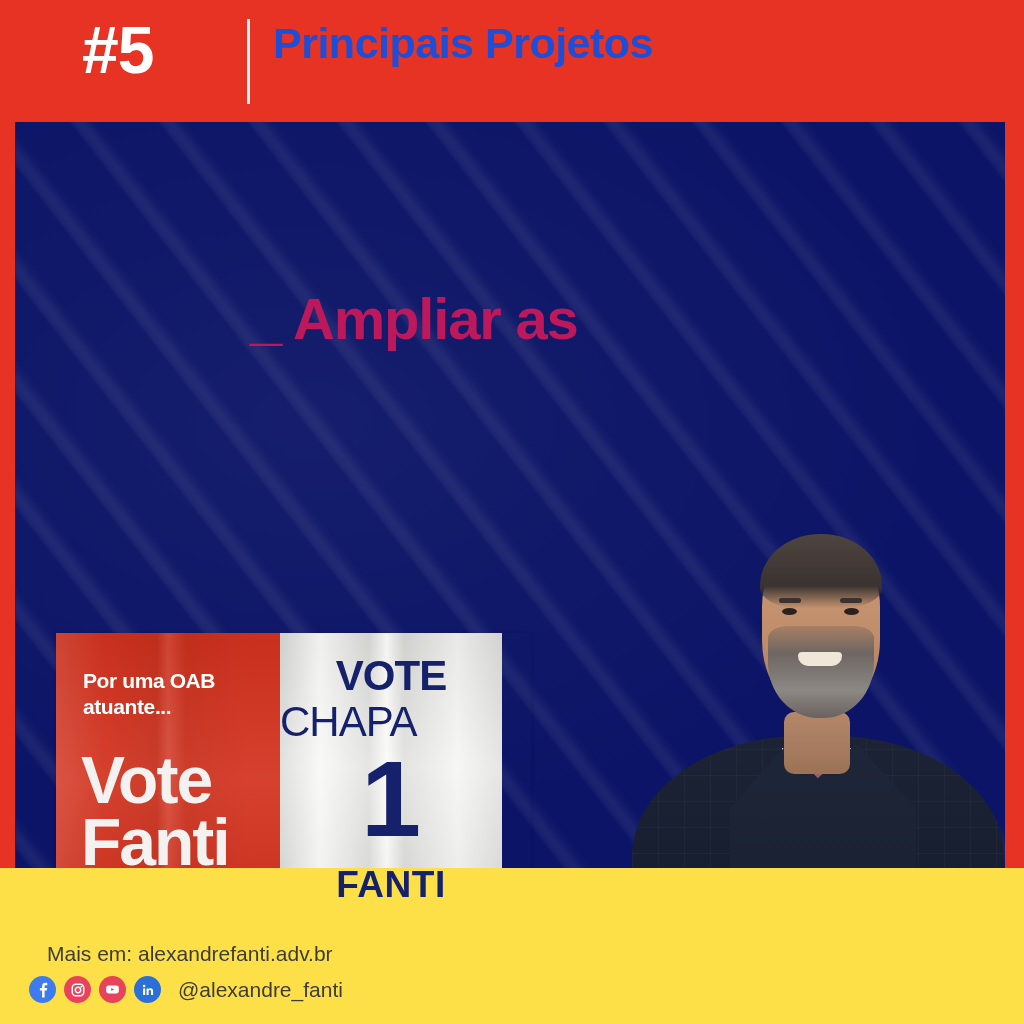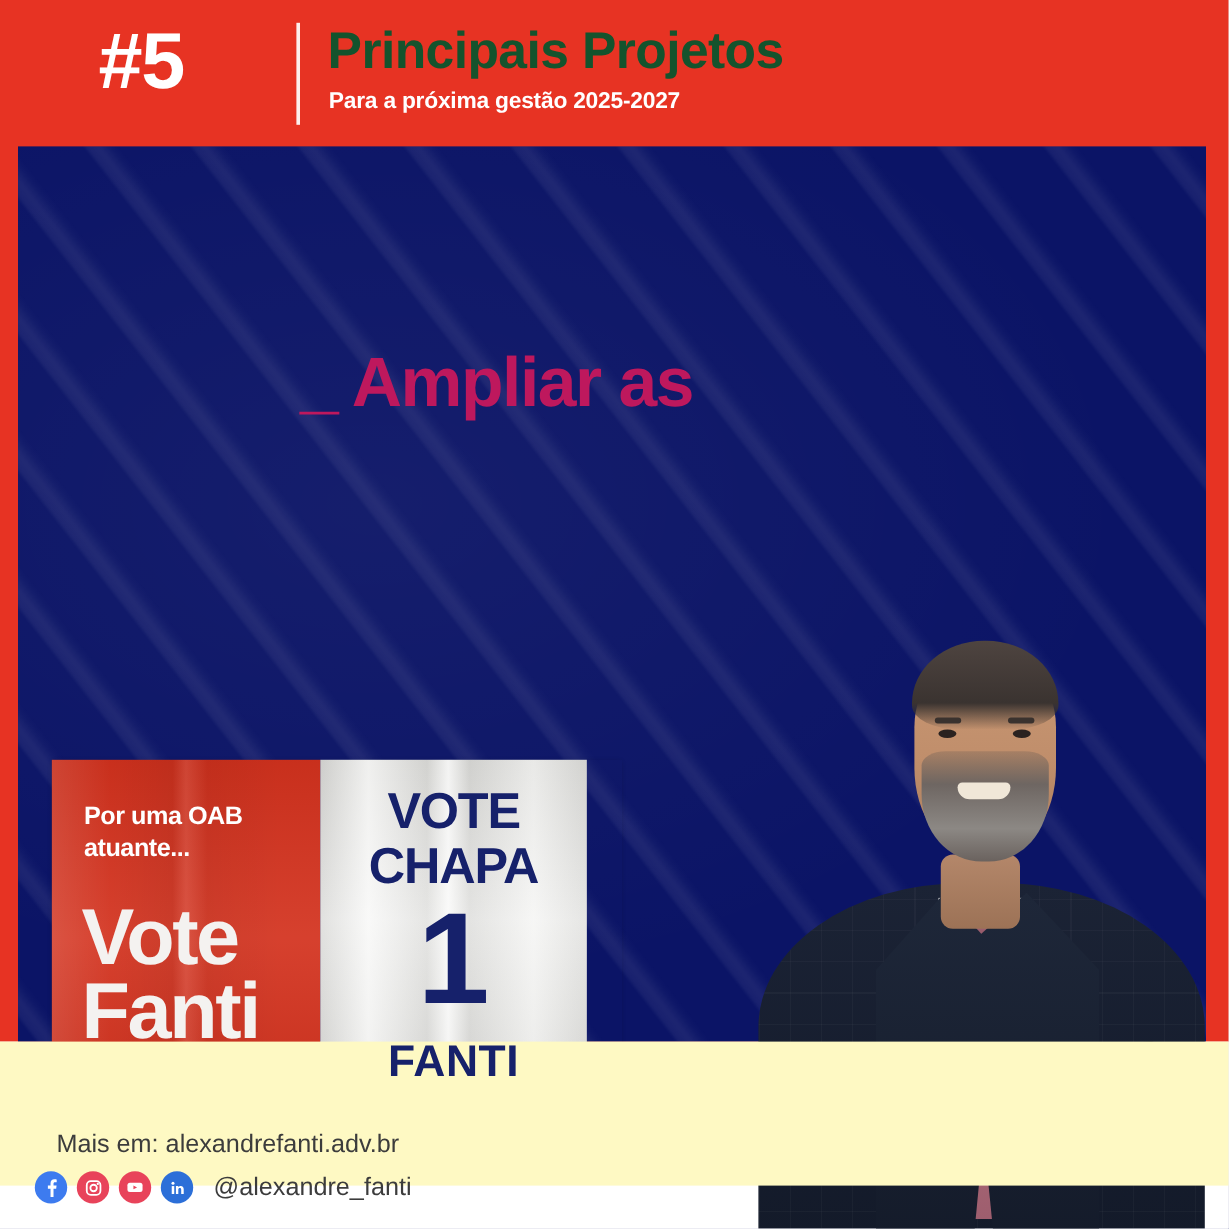--- a/index.html
+++ b/index.html
@@ -22,21 +22,21 @@
     position:absolute;left:82px;top:17px;
     color:#ffffff;font-size:66px;font-weight:bold;letter-spacing:-1px;
     line-height:1;
   }
   .hdr-divider{
     position:absolute;left:247px;top:19px;width:3px;height:85px;
     background:#ffffff;opacity:.92;
   }
   .hdr-title{
     position:absolute;left:273px;top:22px;
-    color:#14532d;font-size:43px;font-weight:bold;line-height:1;
+    color:#1d4ed8;font-size:43px;font-weight:bold;line-height:1;
     letter-spacing:-.5px;white-space:nowrap;
   }
   .hdr-sub{
     position:absolute;left:274px;top:75px;
     color:#ffffff;font-size:19px;font-weight:bold;line-height:1;
     letter-spacing:-.2px;white-space:nowrap;
   }
 
   
   .navy-panel{
@@ -64,21 +64,21 @@
   
   .headline{
     position:absolute;left:250px;top:285px;width:560px;
     color:#be185d;font-size:58px;font-weight:bold;line-height:1.17;
     letter-spacing:-1.2px;
   }
   .headline .dash{letter-spacing:-2px;}
 
   
   .poster{
-    position:absolute;left:43px;top:633px;width:475px;height:297px;
+    position:absolute;left:56px;top:633px;width:475px;height:297px;
     display:flex;overflow:hidden;
     box-shadow:0 1px 4px rgba(0,0,0,.18);
   }
   .poster-left{
     position:relative;width:224px;height:100%;
     background:#D3321E;overflow:hidden;
   }
   .poster-left::after{
     content:"";position:absolute;left:0;top:0;width:100%;height:100%;
     background:
@@ -111,37 +111,37 @@
     position:absolute;left:25px;top:179px;
     color:#F4F2F0;font-size:66px;font-weight:bold;line-height:.92;
     letter-spacing:-2px;z-index:2;
   }
   .pr-vote{
     position:absolute;left:0;top:22px;width:222px;text-align:center;
     color:#16216B;font-size:42px;font-weight:bold;line-height:1;
     letter-spacing:-1px;z-index:2;
   }
   .pr-chapa{
-    position:absolute;left:0;top:68px;width:222px;text-align:center;
-    color:#16216B;font-size:42px;font-weight:bold;line-height:1;
+    position:absolute;left:0;top:68px;width:222px;text-align:left;
+    color:#16216B;font-size:42px;font-weight:normal;line-height:1;
     letter-spacing:-1px;z-index:2;
   }
   .pr-one{
     position:absolute;left:0;top:112px;width:222px;text-align:center;
     color:#16216B;font-size:108px;font-weight:bold;line-height:1;
     z-index:2;
   }
   .pr-name{
     position:absolute;left:0;top:233px;width:222px;text-align:center;
     color:#16216B;font-size:37px;font-weight:bold;line-height:1;
     letter-spacing:.5px;z-index:2;
   }
 
   
-  .footer{position:absolute;left:0;top:868px;width:1024px;height:120px;background:#fef9c3;}
+  .footer{position:absolute;left:0;top:868px;width:1024px;height:156px;background:#fde047;}
   .site-line{
     position:absolute;left:47px;top:75px;
     color:#3C3C3C;font-size:21px;line-height:1;white-space:nowrap;
   }
   .social-row{
     position:absolute;left:29px;top:108px;
     display:flex;align-items:center;gap:8px;
   }
   .sicon{
     width:27px;height:27px;border-radius:50%;
@@ -242,21 +242,20 @@
 <body>
 
 <div id="stage">
 
   <div class="red-frame"></div>
 
   <div class="header">
     <div class="hash-num">#5</div>
     <div class="hdr-divider"></div>
     <div class="hdr-title">Principais Projetos</div>
-    <div class="hdr-sub">Para a próxima gestão 2025-2027</div>
   </div>
 
   <div class="navy-panel">
     <div class="navy-stripes"></div>
     <div class="navy-vignette"></div>
   </div>
 
   <div class="headline">
     <span class="dash">_</span>
     <span>Ampliar as</span><br>

